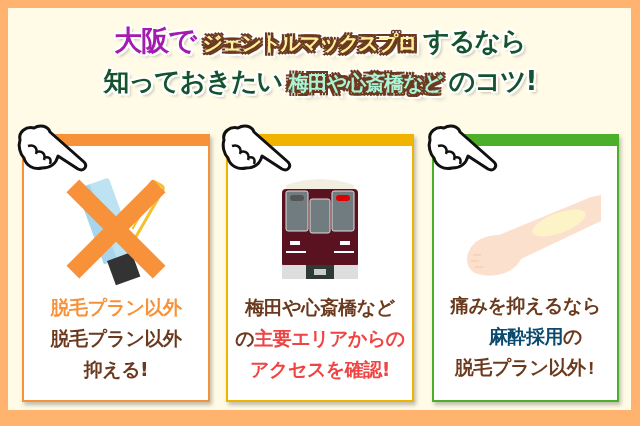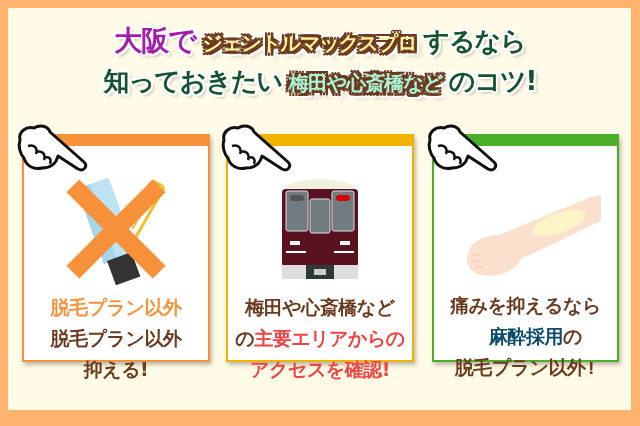--- a/index.html
+++ b/index.html
@@ -50,21 +50,21 @@
       5px 5px 0 #fff, -5px -5px 0 #fff, 5px -5px 0 #fff, -5px 5px 0 #fff,
       6px 6px 4px rgba(0,0,0,0.25);
   }
   .h-yellow { color: #FFF09A; }
   .h-mint { color: #A8F5D8; }
 
   .card {
     position: absolute;
     top: 134px;
     width: 188px;
-    height: 228px;
+    height: 268px;
     background: #fff;
     border: 2px solid;
     box-shadow: 2px 3px 4px rgba(0,0,0,0.25);
   }
   .card .topbar {
     position: absolute; left: 0; right: 0; top: 0; height: 10px;
   }
   .card1 { left: 22px; border-color: #F7913A; }
   .card1 .topbar { background: #F7913A; }
   .card2 { left: 226px; border-color: #F0B400; padding-left: 48px; }

